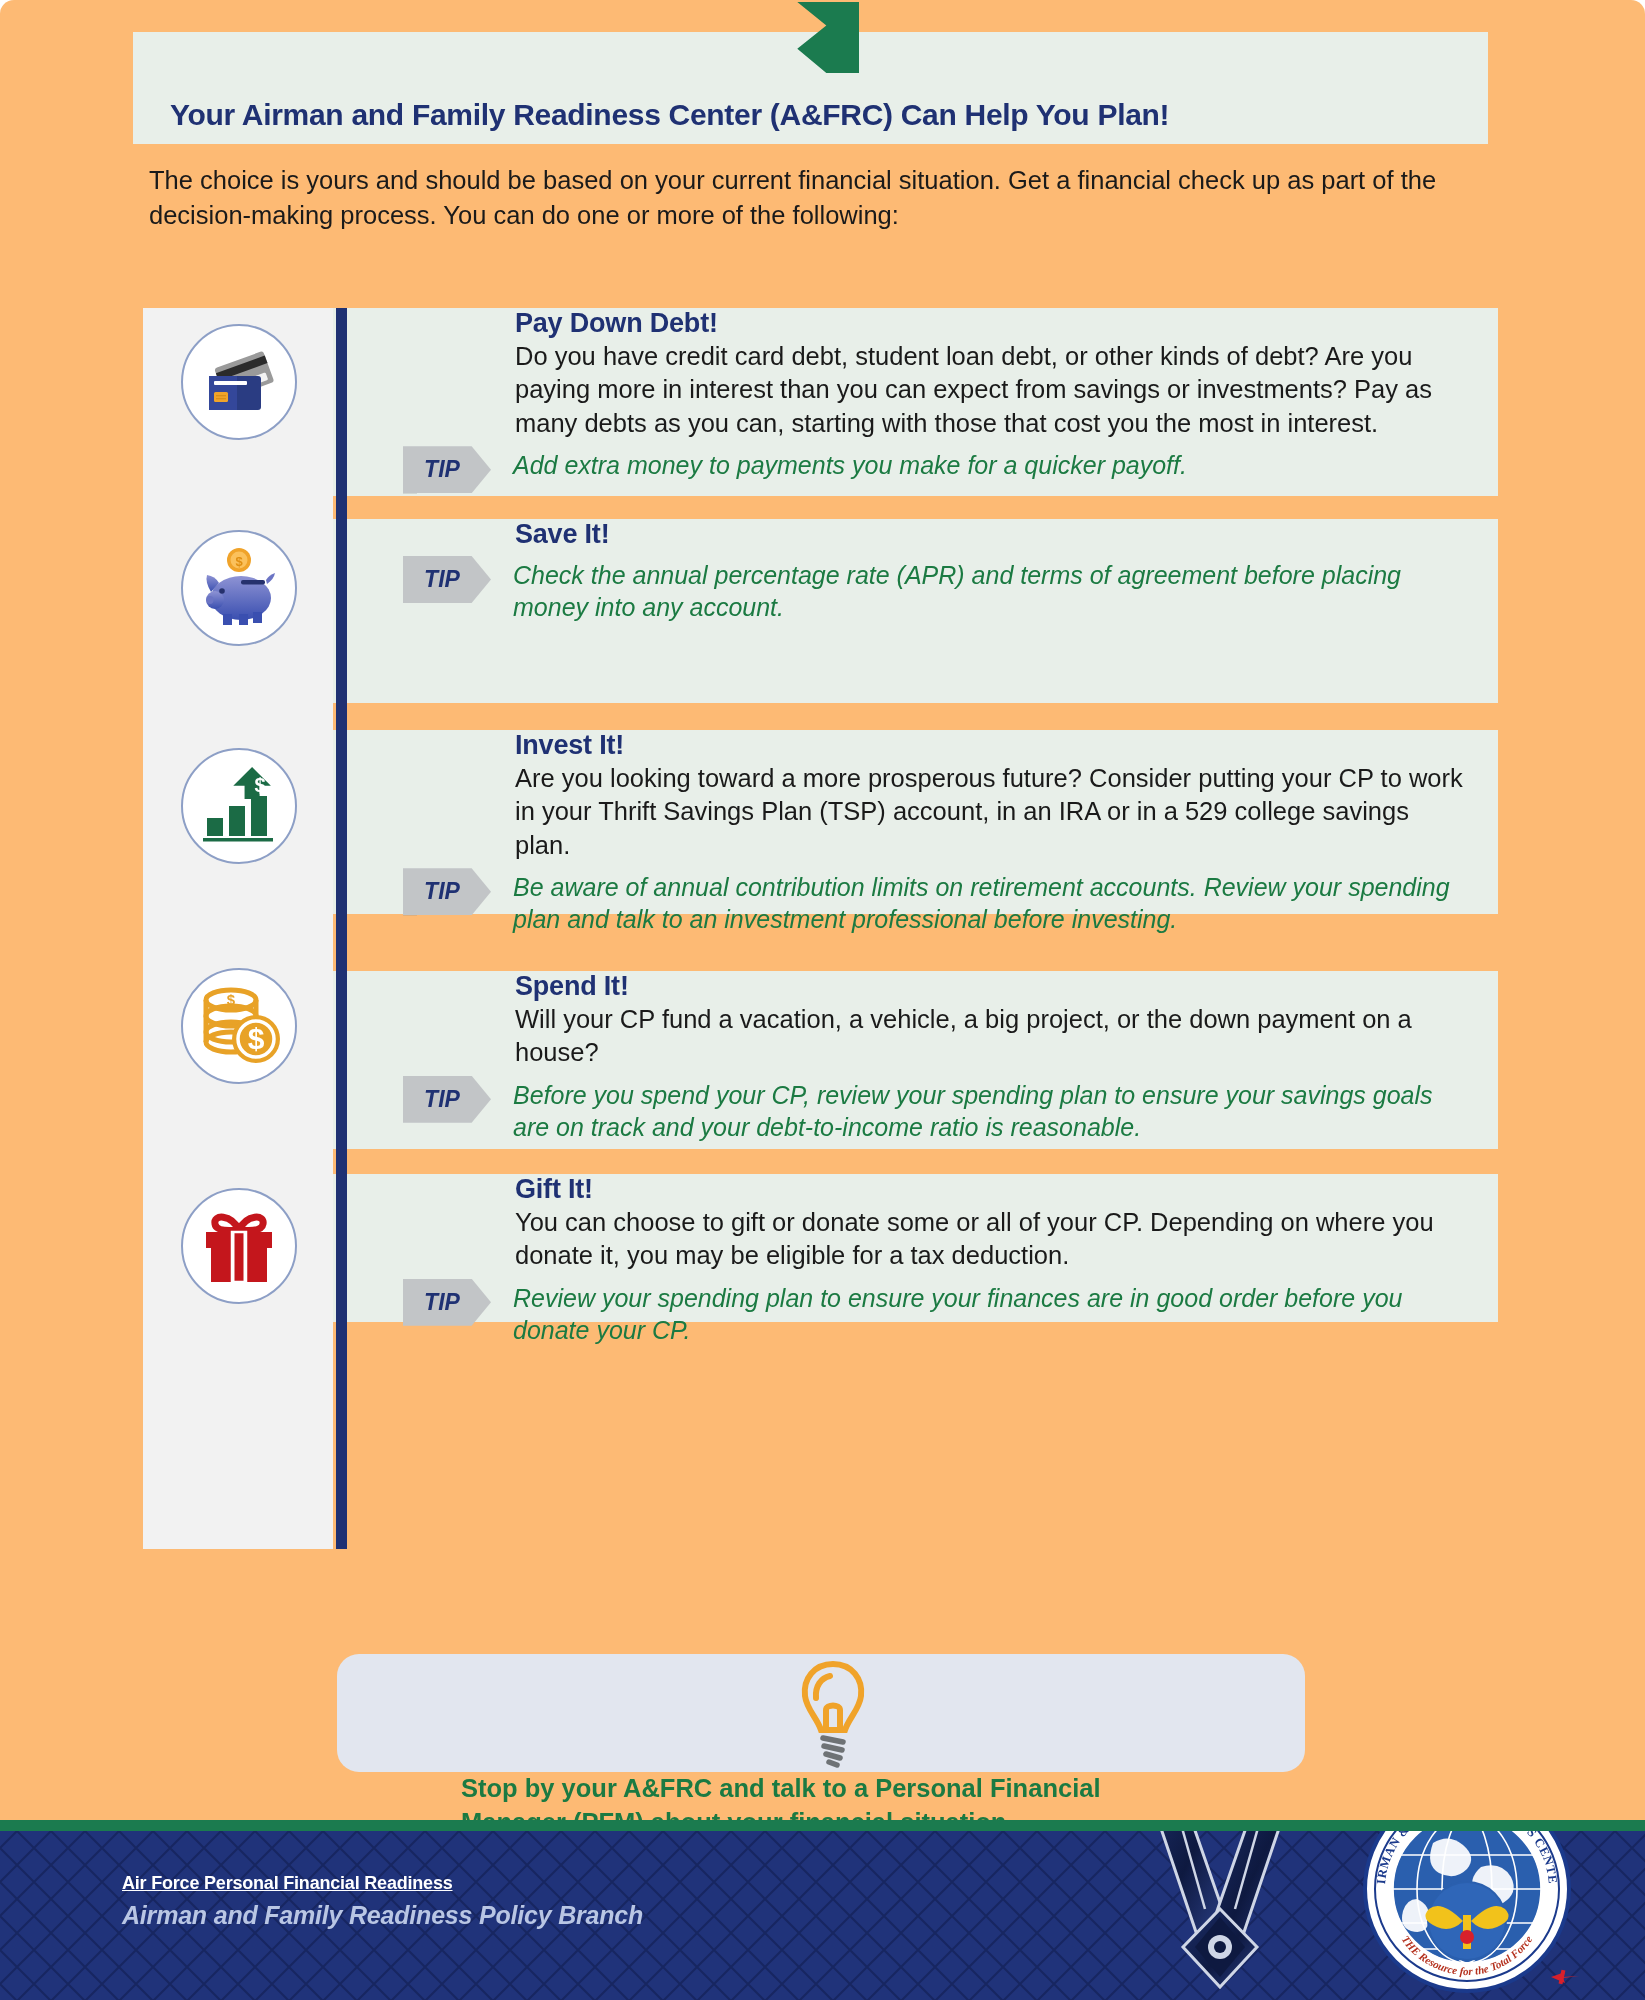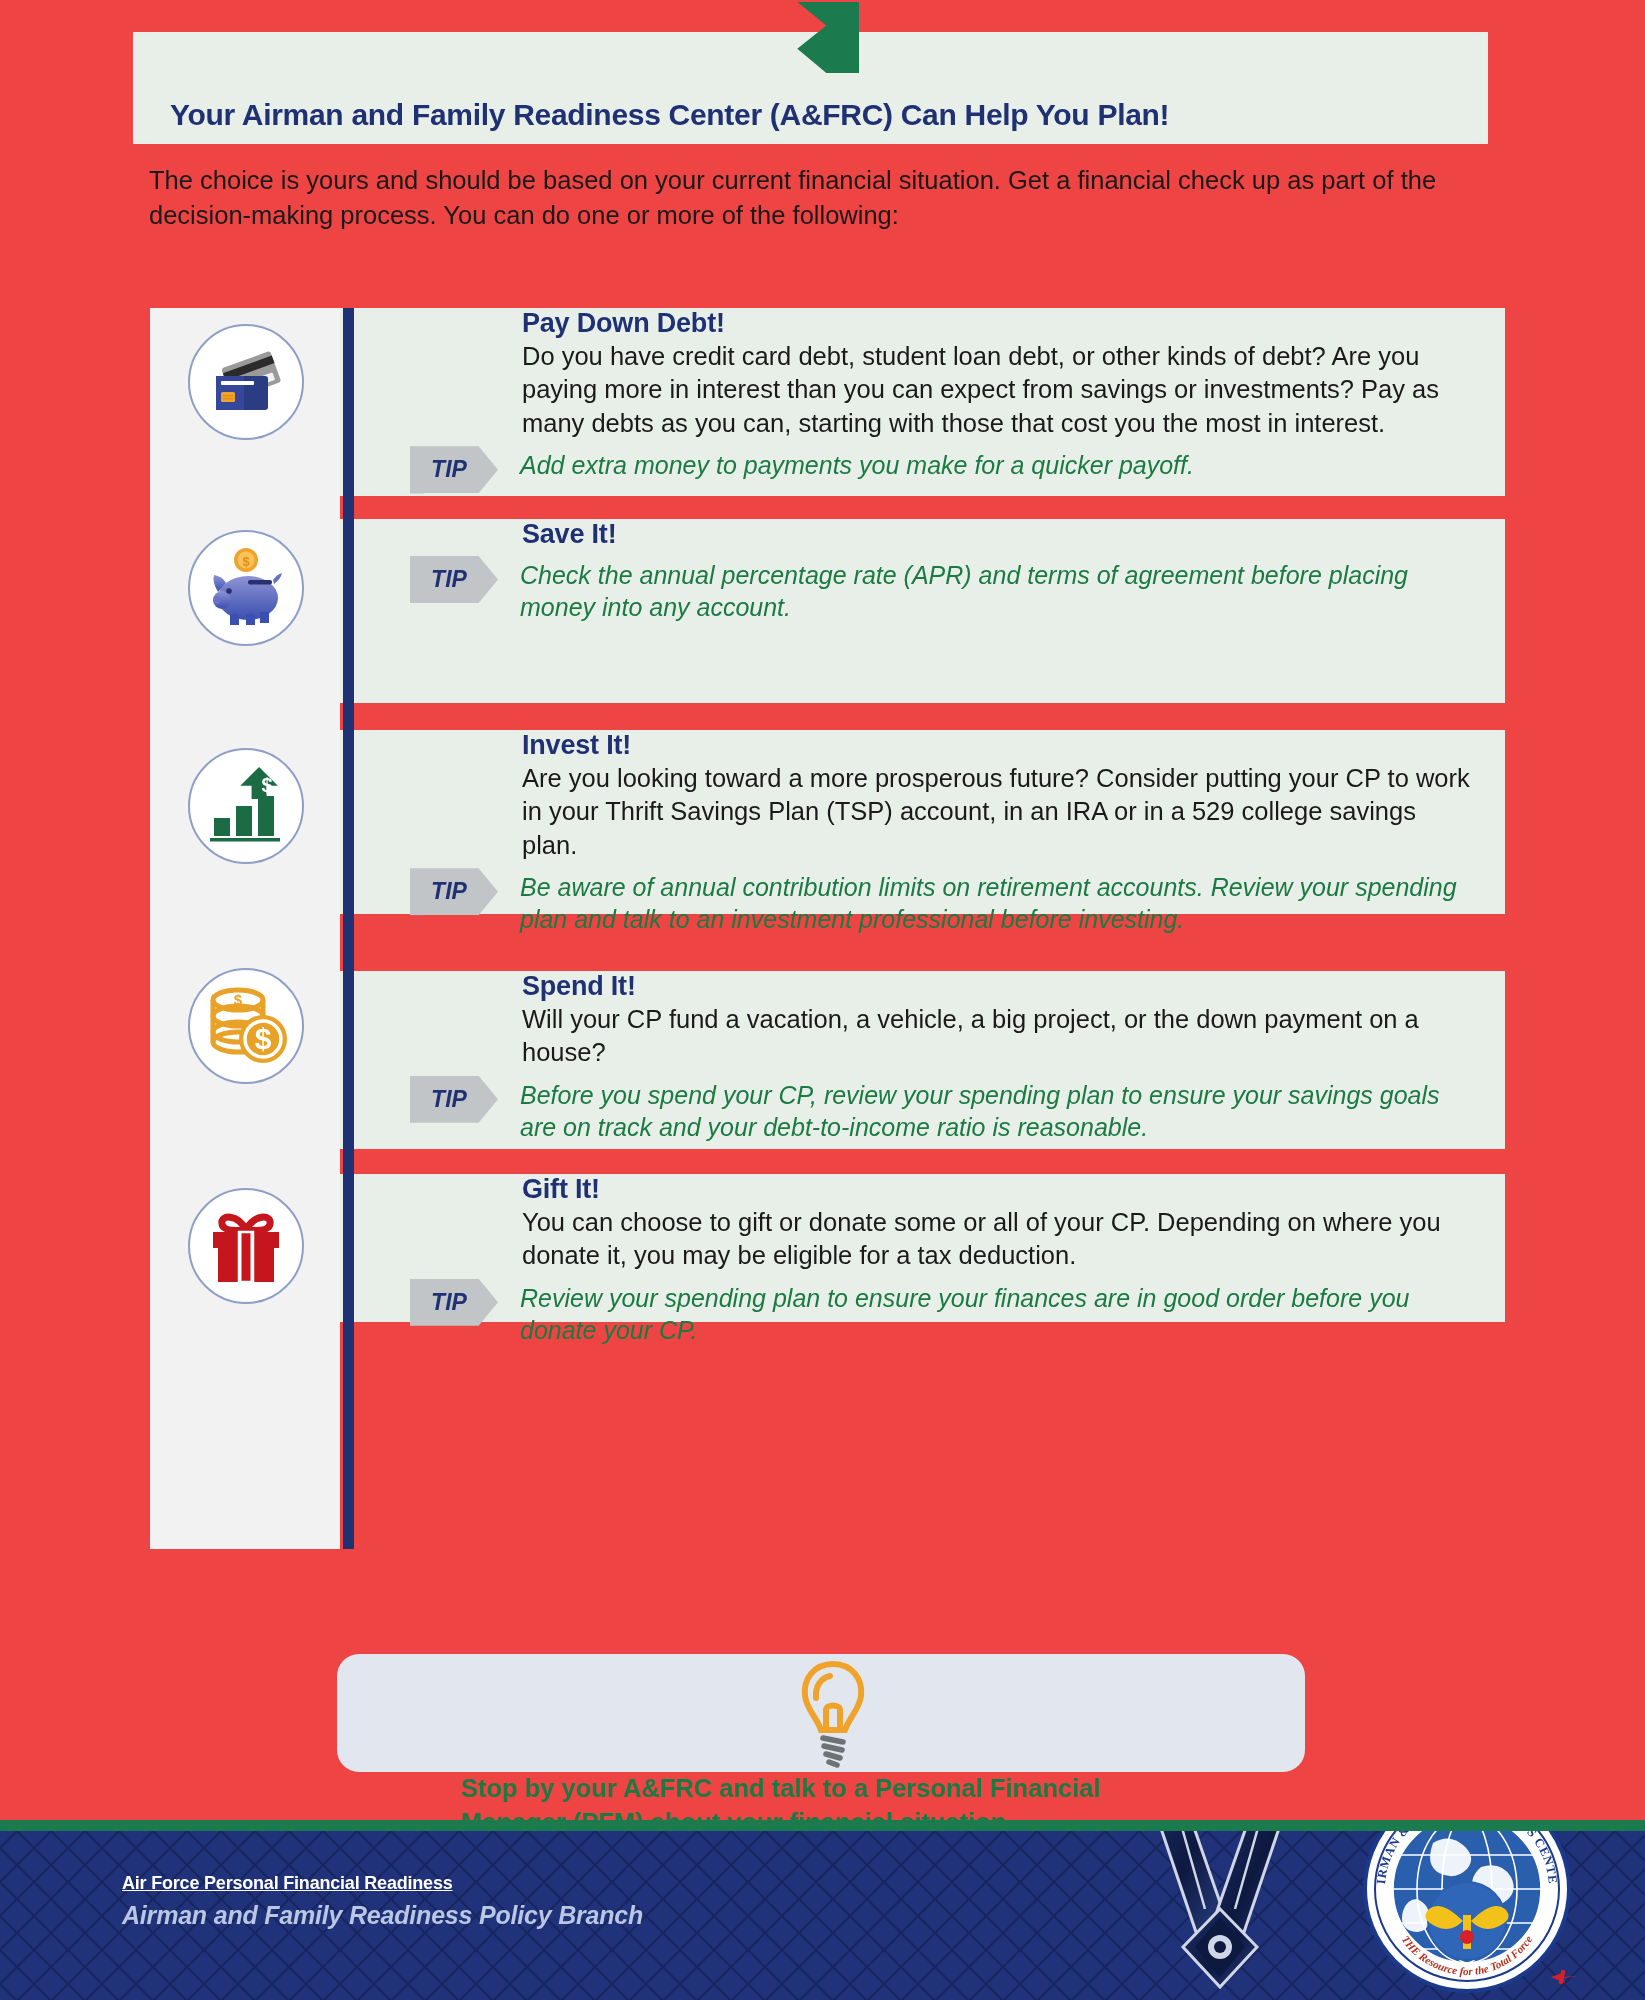--- a/index.html
+++ b/index.html
@@ -7,21 +7,22 @@
     width: 1645px;
     height: 2000px;
     background: #ffffff;
     font-family: "Liberation Sans", sans-serif;
     overflow: hidden;
   }
   .page {
     position: relative;
     width: 1645px;
     height: 2000px;
-    background: #ef4444;
+    background: #fdba74;
+    border-radius: 14px;
   }
 
   
   .header-band {
     position: absolute;
     left: 133px;
     top: 32px;
     width: 1355px;
     height: 112px;
     background: #e8efe9;
@@ -61,21 +62,21 @@
     top: 163px;
     width: 1305px;
     font-size: 25.5px;
     line-height: 1.36;
     color: #1a1a1a;
   }
 
   
   .body-panel {
     position: absolute;
-    left: 150px;
+    left: 143px;
     top: 308px;
     width: 1355px;
     height: 1241px;
   }
   .icon-rail {
     position: absolute;
     left: 0;
     top: 0;
     width: 190px;
     height: 100%;

